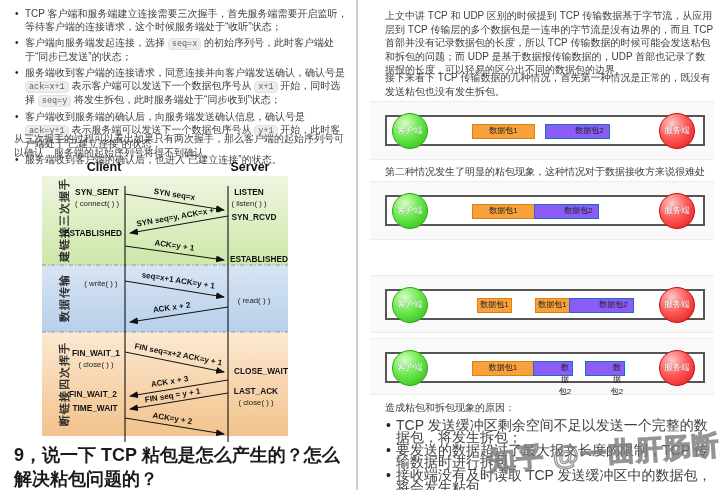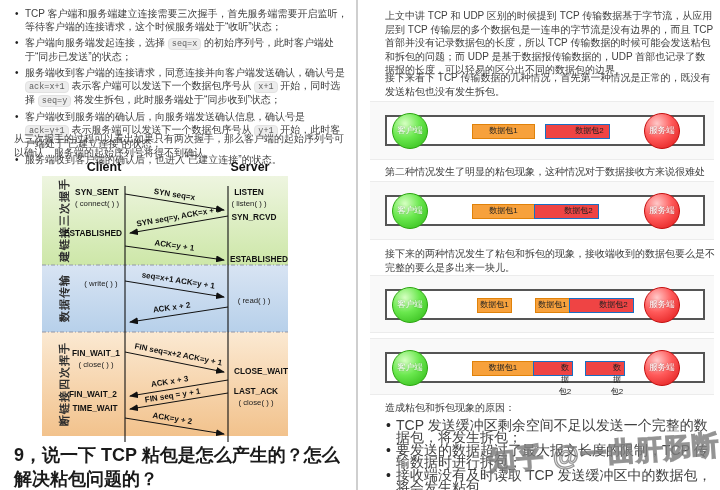--- a/index.html
+++ b/index.html
@@ -29,25 +29,25 @@
   .sect{font-size:11px;font-weight:bold;fill:#2e2e2e;letter-spacing:1px;}
   
   .rp{position:absolute;left:25px;width:330px;margin:0;font-size:10px;line-height:13.5px;color:#404040;}
   .img-block{position:absolute;left:10px;width:344px;background:#f9f9f9;
              border-top:1px solid #ececec;border-bottom:1px solid #ececec;}
   .pipe{position:absolute;left:15px;top:13px;width:320px;height:31px;background:#fff;border:2px solid #555;}
   .sphere{position:absolute;top:-4px;width:36px;height:36px;border-radius:50%;
           display:flex;align-items:center;justify-content:center;
           color:#fff;font-size:8.5px;font-weight:normal;text-shadow:0 0 2px rgba(0,0,0,.35);}
   .sphere.green{left:5px;background:radial-gradient(circle at 35% 28%,#d6ffc2,#6ae84e 45%,#2cb613 100%);border:1px solid #2aa60e;}
-  .sphere.red{right:23px;background:radial-gradient(circle at 35% 28%,#ffc9c9,#ff5a5a 45%,#dd1414 100%);border:1px solid #c40d0d;}
+  .sphere.red{right:8px;background:radial-gradient(circle at 35% 28%,#ffc9c9,#ff5a5a 45%,#dd1414 100%);border:1px solid #c40d0d;}
   .pkt{position:absolute;top:7px;height:15px;line-height:12px;text-align:center;
        font-size:8px;color:#222;border-radius:0;}
   .pkt.orange{background:#f7a13c;border:1.5px solid #e0820a;}
-  .pkt.blue{background:#ef4444;border:1.5px solid #176fc4;padding-left:24px;}
+  .pkt.blue{background:#8b5cf6;border:1.5px solid #176fc4;padding-left:24px;}
   .right-list{top:419px;left:25px;width:332px;}
   ul.right-list li{font-size:14px;line-height:12px;margin-bottom:1px;}
   .watermark{position:absolute;left:128px;top:434px;width:260px;font-size:27px;font-weight:bold;
              letter-spacing:1px;transform:rotate(-4deg);color:rgba(130,130,130,0.15);
              -webkit-text-stroke:1.2px rgba(125,125,125,0.8);white-space:nowrap;pointer-events:none;}
 </style>
 </head>
 <body>
 
 <div class="screen">
@@ -166,21 +166,20 @@
 
     <div class="img-block" style="top:181px;height:59px;">
       <div class="pipe">
         <div class="sphere green">客户端</div>
         <div class="pkt orange" style="left:85px;width:63px;">数据包1</div>
         <div class="pkt blue" style="left:147px;width:65px;">数据包2</div>
         <div class="sphere red">服务端</div>
       </div>
     </div>
 
-    <p class="rp" style="top:247px;">接下来的两种情况发生了粘包和拆包的现象，接收端收到的数据包要么是不完整的要么是多出来一块儿。</p>
 
     <div class="img-block" style="top:275px;height:58px;">
       <div class="pipe">
         <div class="sphere green">客户端</div>
         <div class="pkt orange" style="left:90px;width:35px;">数据包1</div>
         <div class="pkt orange" style="left:148px;width:35px;">数据包1</div>
         <div class="pkt blue" style="left:182px;width:65px;">数据包2</div>
         <div class="sphere red">服务端</div>
       </div>
     </div>

